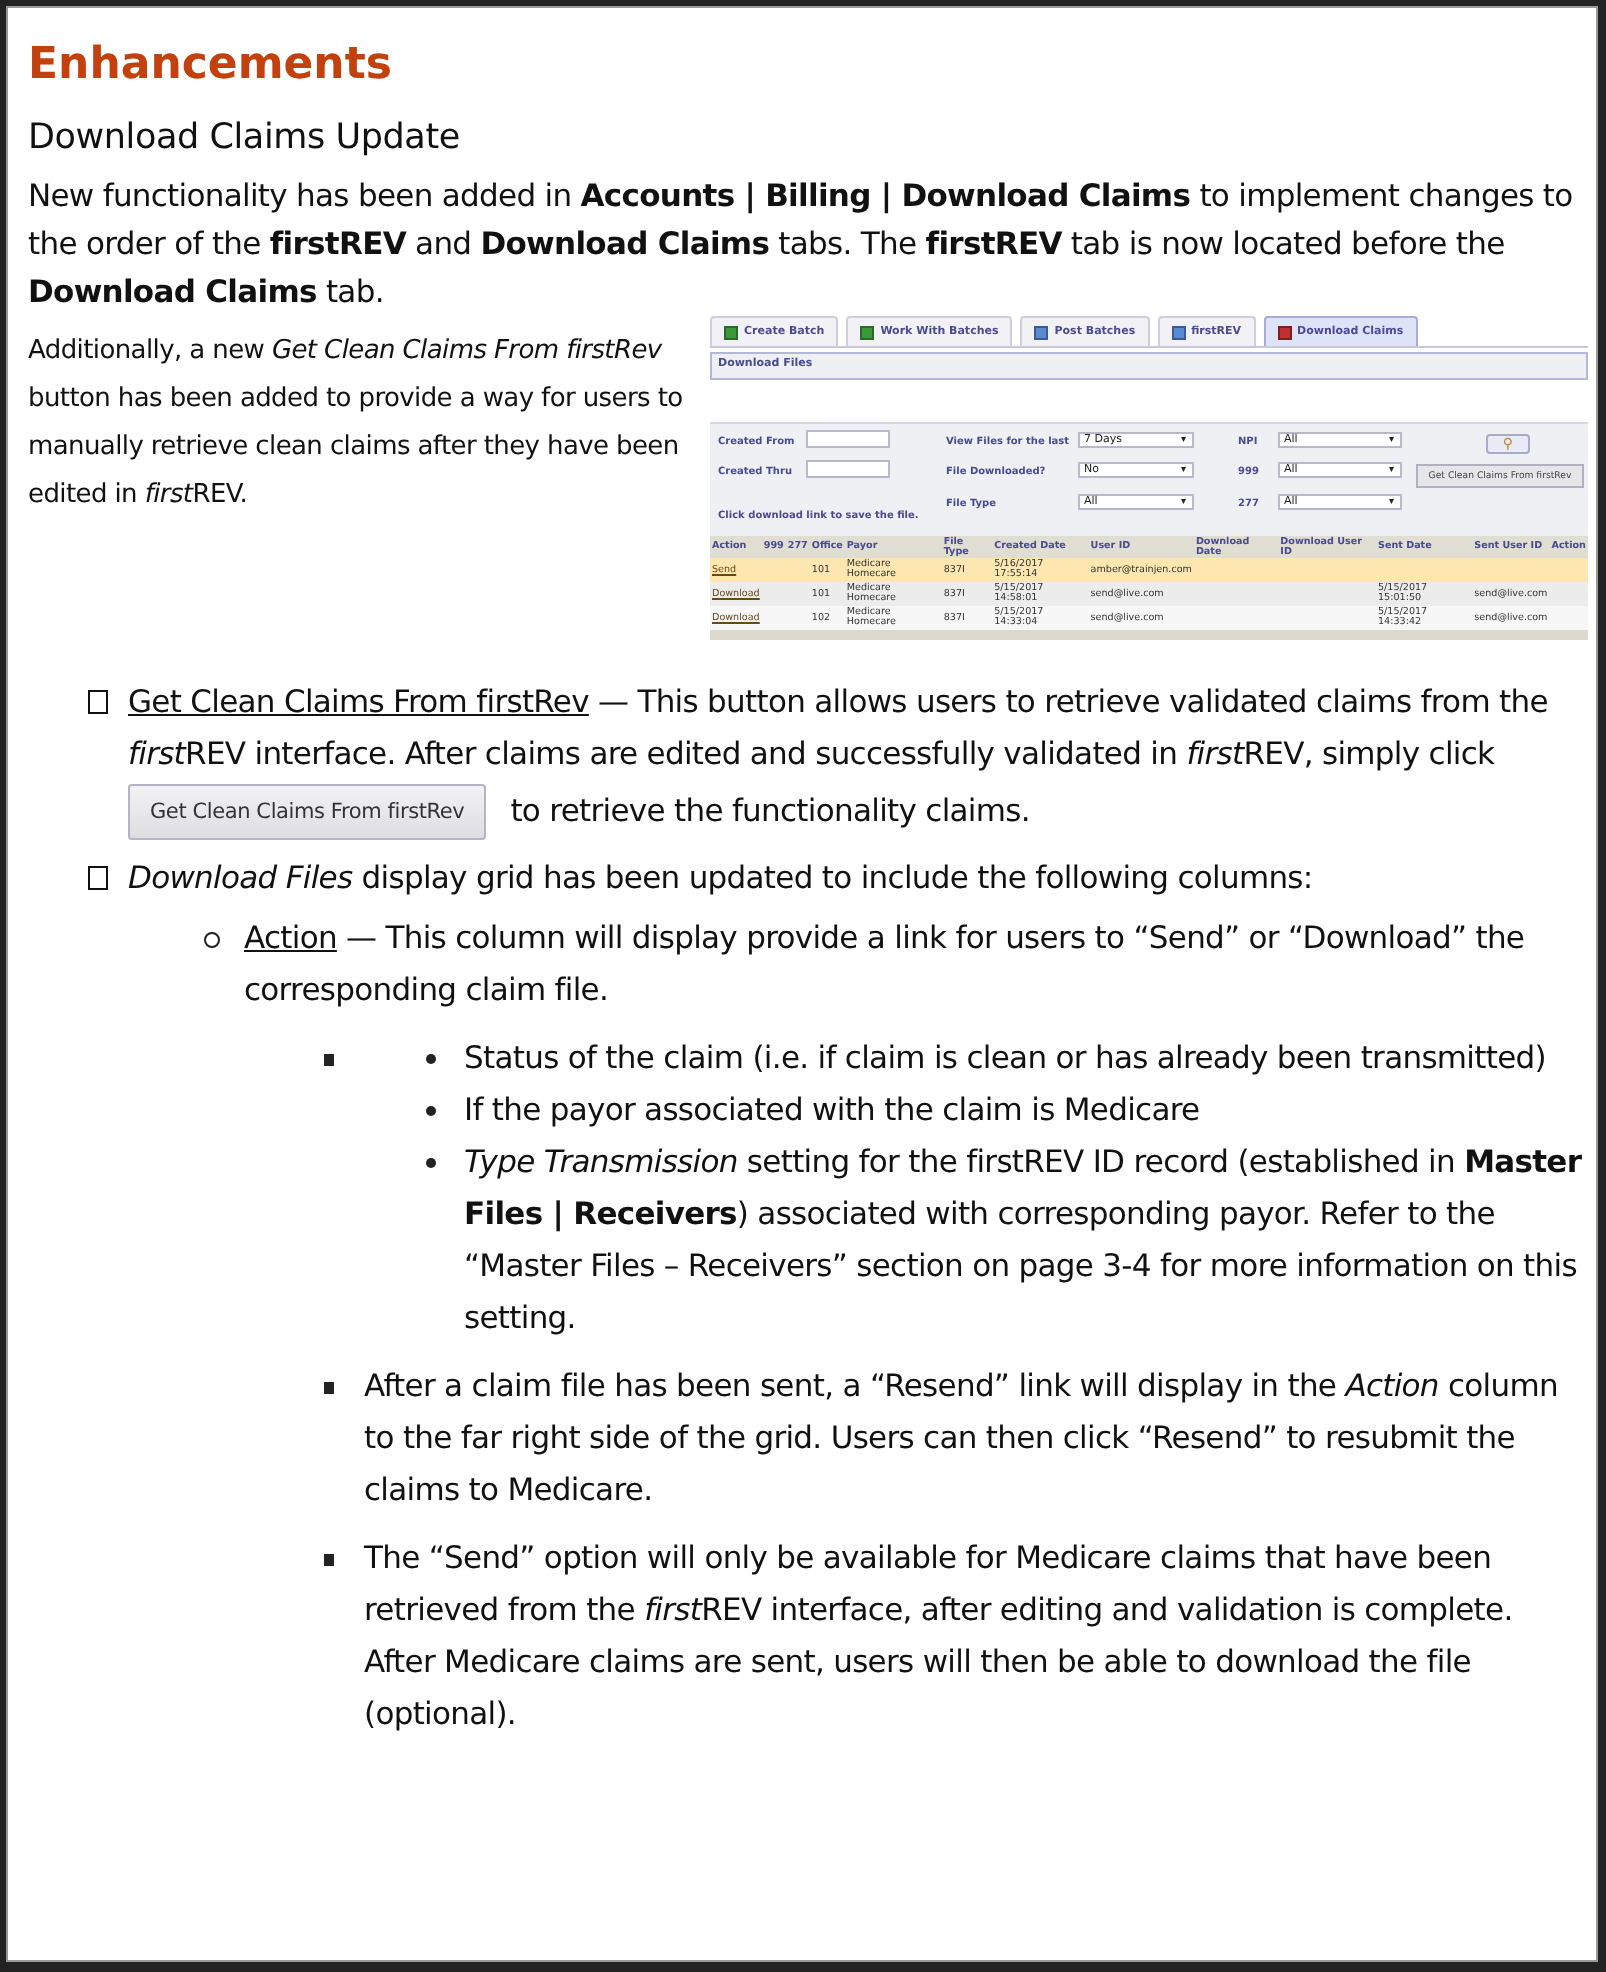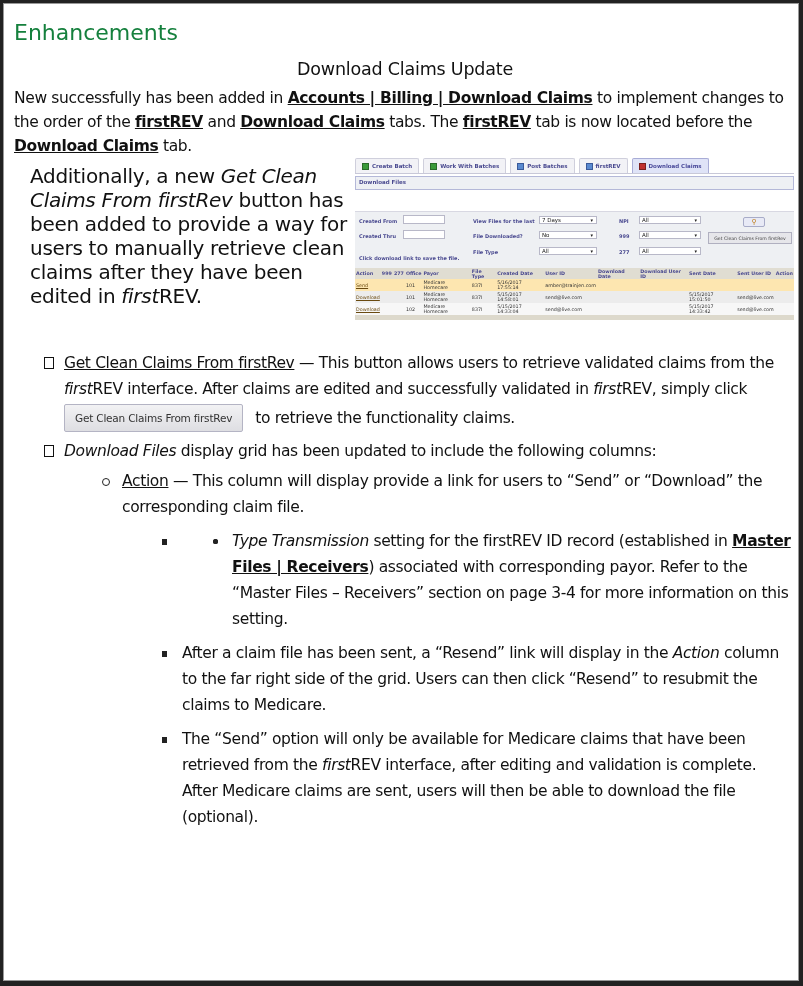--- a/index.html
+++ b/index.html
@@ -4,29 +4,29 @@
 <style>
   * { box-sizing: border-box; margin: 0; padding: 0; }
   html, body { width: 803px; height: 986px; background: #ffffff; overflow: hidden; }
   body { font-family: "DejaVu Sans", sans-serif; color: #111; }
   .frame {
     position: absolute; left: 0; top: 0; width: 803px; height: 986px;
     border: 3px solid #222; border-right-width: 4px; border-bottom-width: 5px;
     box-shadow: inset 0 0 0 1px #999;
   }
   .content { position: absolute; left: 14px; top: 14px; width: 782px; }
-  .h1 { font-size: 22px; color: #15803d; font-weight: normal; line-height: 34px; margin-top: 2px; }
-  .h2 { font-size: 17.5px; text-align: center; line-height: 26px; margin-top: 6px; letter-spacing: -0.2px; }
+  .h1 { font-size: 22px; color: #c2410c; font-weight: bold; line-height: 34px; margin-top: 2px; }
+  .h2 { font-size: 17.5px; line-height: 26px; margin-top: 6px; letter-spacing: -0.2px; }
   p.body { font-size: 15.5px; line-height: 24px; letter-spacing: -0.35px; }
-  b { font-weight: bold; text-decoration: underline; }
+  b { font-weight: bold; }
   i { font-style: italic; }
   u { text-decoration: underline; }
   .intro { margin-top: 4px; }
   .split { position: relative; height: 170px; }
-  .split .left { position: absolute; left: 16px; top: 6px; width: 332px; font-size: 20px; line-height: 24px; letter-spacing: -0.3px; }
+  .split .left { position: absolute; left: 0; top: 6px; width: 332px; font-size: 13px; line-height: 24px; letter-spacing: -0.3px; }
 
   
   .app { position: absolute; left: 341px; top: 0; width: 439px; height: 164px; background: #fff; font-family: "DejaVu Sans", sans-serif; }
   .tabs { display: flex; height: 16px; gap: 4px; border-bottom: 1px solid #c8c8d8; }
   .tab { display: flex; align-items: center; gap: 3px; padding: 0 6px; font-size: 5.5px; font-weight: bold; color: #4a4a90; background: #f2f2f6; border: 1px solid #cfcfdc; border-bottom: none; border-radius: 2px 2px 0 0; }
   .tab.active { background: #dfe3f7; border-color: #a8acd6; color: #4a4a9a; }
   .tab .ic { width: 7px; height: 7px; background: #3a9a3a; border: 1px solid #2a6a2a; display: inline-block; }
   .tab .ic.post { background: #5a8ad0; border-color: #3a5a9a; }
   .tab .ic.dl { background: #c03030; border-color: #7a2020; }
   .panel-title { margin-top: 2px; height: 14px; border: 1px solid #b4b8d8; background: #eef0f4; font-size: 5.5px; font-weight: bold; color: #4a4a90; padding: 2px 3px; }
@@ -39,21 +39,21 @@
   .gcbtn-sm { position: absolute; left: 353px; top: 20px; width: 84px; height: 12px; background: #e6e6ea; border: 1px solid #b0b0c0; font-size: 4.6px; color: #444; text-align: center; line-height: 11px; }
   .grid { position: absolute; left: 0; top: 110px; width: 439px; border-collapse: collapse; font-size: 4.8px; }
   .grid th { background: #e0ddd2; color: #4a4a90; font-weight: bold; text-align: left; padding: 0 1px; height: 11px; line-height: 5px; vertical-align: middle; }
   .grid td { height: 12px; padding: 0 1px; line-height: 5px; color: #333; vertical-align: middle; }
   .grid tr.r0 td { background: #fde6b0; }
   .grid tr.r1 td { background: #ececec; }
   .grid tr.r2 td { background: #f7f7f7; }
   .grid td.act { color: #6a4a10; text-decoration: underline; }
   .grid-foot { position: absolute; left: 0; top: 157px; width: 439px; height: 5px; background: #ddd9cc; }
 
-  ul.lvl0 { list-style: none; margin-left: 28px; margin-top: 22px; }
+  ul.lvl0 { list-style: none; margin-left: 28px; margin-top: 10px; }
   ul.lvl0 > li { position: relative; padding-left: 22px; font-size: 15.5px; line-height: 26px; letter-spacing: -0.35px; margin-bottom: 4px; }
   .box { position: absolute; left: 2px; top: 7px; width: 10px; height: 12px; border: 1.5px solid #111; }
   ul.lvl1 { list-style: none; margin-left: 36px; margin-top: 4px; }
   ul.lvl1 > li { position: relative; padding-left: 22px; font-size: 15.5px; line-height: 26px; margin-bottom: 8px; }
   .circ { position: absolute; left: 2px; top: 10px; width: 8px; height: 8px; border: 1px solid #222; border-radius: 50%; }
   ul.lvl2 { list-style: none; margin-left: 38px; margin-top: 8px; }
   ul.lvl2 > li { position: relative; padding-left: 22px; font-size: 15.5px; line-height: 26px; margin-bottom: 8px; }
   .sq { position: absolute; left: 2px; top: 11px; width: 5px; height: 6px; background: #222; }
   ul.lvl3 { list-style: none; margin-left: 28px; margin-top: 0; }
   ul.lvl3 > li { position: relative; padding-left: 22px; font-size: 15.5px; line-height: 26px; }
@@ -66,21 +66,21 @@
 </style>
 </head>
 <body>
 
 <div class="frame"></div>
 
 <div class="content">
   <div class="h1">Enhancements</div>
   <div class="h2">Download Claims Update</div>
 
-  <p class="body intro"><span>New successfully has been added in </span><b>Accounts | Billing | Download Claims</b><span> to implement changes to the order of the </span><b>firstREV</b><span> and </span><b>Download Claims</b><span> tabs. The </span><b>firstREV</b><span> tab is now located before the </span><b>Download Claims</b><span> tab.</span></p>
+  <p class="body intro"><span>New functionality has been added in </span><b>Accounts | Billing | Download Claims</b><span> to implement changes to the order of the </span><b>firstREV</b><span> and </span><b>Download Claims</b><span> tabs. The </span><b>firstREV</b><span> tab is now located before the </span><b>Download Claims</b><span> tab.</span></p>
 
   <div class="split">
     <div class="left"><span>Additionally, a new </span><i>Get Clean Claims From firstRev</i><span> button has been added to provide a way for users to manually retrieve clean claims after they have been edited in </span><i>first</i><span>REV.</span></div>
 
     <div class="app">
       <div class="tabs">
         <div class="tab">
             <span class="ic"></span>
             <span>Create Batch</span>
           </div>
@@ -209,21 +209,22 @@
       <span class="box"></span>
       <i>Download Files</i><span> display grid has been updated to include the following columns:</span>
       <ul class="lvl1">
         <li>
           <span class="circ"></span>
           <u>Action</u><span> — This column will display provide a link for users to “Send” or “Download” the corresponding claim file.</span>
           <ul class="lvl2">
             <li>
               <span class="sq"></span>
               <ul class="lvl3">
-                <li><span class="dot"></span></li>
+                <li><span class="dot"></span><span>Status of the claim (i.e. if claim is clean or has already been transmitted)</span></li>
+                <li><span class="dot"></span><span>If the payor associated with the claim is Medicare</span></li>
                 <li><span class="dot"></span><i>Type Transmission</i><span> setting for the firstREV ID record (established in </span><b>Master Files | Receivers</b><span>) associated with corresponding payor. Refer to the “Master Files – Receivers” section on page 3-4 for more information on this setting.</span></li>
               </ul>
             </li>
             <li>
               <span class="sq"></span>
               <span>After a claim file has been sent, a “Resend” link will display in the </span><i>Action</i><span> column to the far right side of the grid. Users can then click “Resend” to resubmit the claims to Medicare.</span>
             </li>
             <li>
               <span class="sq"></span>
               <span>The “Send” option will only be available for Medicare claims that have been retrieved from the </span><i>first</i><span>REV interface, after editing and validation is complete. After Medicare claims are sent, users will then be able to download the file (optional).</span>

